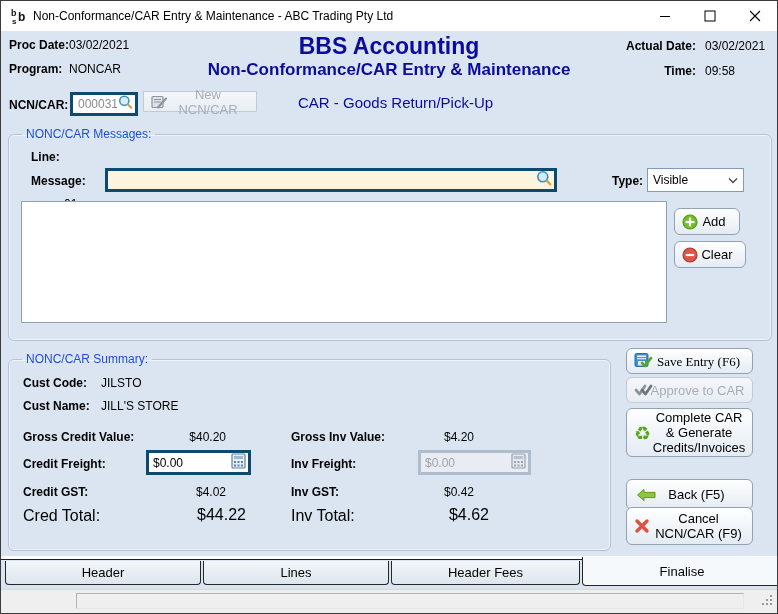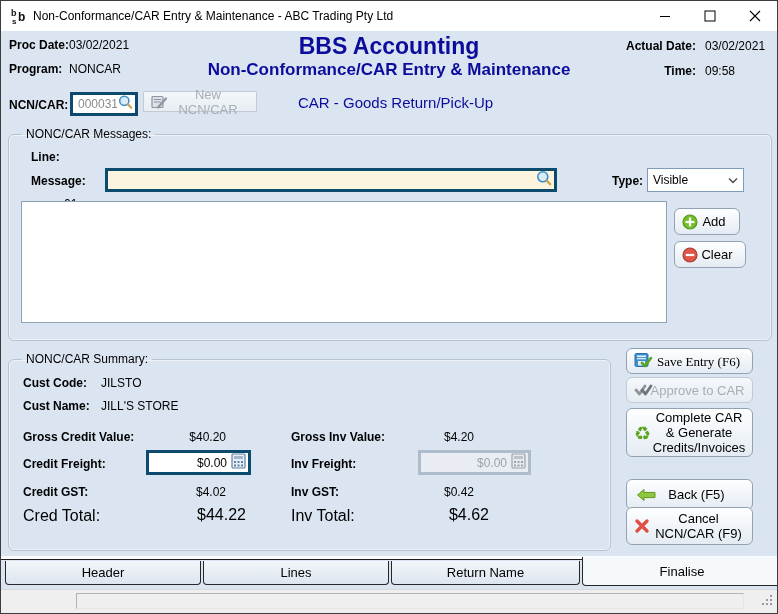--- a/index.html
+++ b/index.html
@@ -10,28 +10,28 @@
   .lbl{position:absolute;font-weight:bold;font-size:12px;color:#000;white-space:nowrap;}
   .val{position:absolute;font-size:12px;color:#000;white-space:nowrap;}
   .nv{color:#0c0c9c;}
   
   .titlebar{position:absolute;left:0;top:0;width:776px;height:30px;background:#ffffff;}
   .tb-title{position:absolute;left:32px;top:8px;font-size:12px;color:#000;white-space:nowrap;}
   .tb-btn{position:absolute;top:0;width:45px;height:29px;display:flex;align-items:center;justify-content:center;}
   
   fieldset.group{position:absolute;margin:0;padding:0;border:1px solid #b6c3d2;border-radius:6px;
        box-shadow:inset 0 0 0 1px rgba(255,255,255,.55);}
-  fieldset.group legend{margin-left:13px;padding:0 4px;font-size:12px;color:#000000;}
+  fieldset.group legend{margin-left:13px;padding:0 4px;font-size:12px;color:#1d4ed8;}
   
   .inp-wrap{position:absolute;box-sizing:border-box;border:3px solid #0c4a6e;background:#fff;}
   .inp-wrap input{position:absolute;left:0;top:0;width:100%;height:100%;box-sizing:border-box;
        border:none;outline:none;background:transparent;font-family:"Liberation Sans",sans-serif;
        font-size:12px;padding:0 18px 0 5px;color:#000;}
   .inp-wrap .r-ic{position:absolute;right:2px;top:50%;transform:translateY(-50%);}
-  .money input{text-align:right;padding:0 21px 0 4px;}
+  .money input{padding:0 21px 0 4px;}
   .cream{background:#fcf4dc;}
   .dis-wrap{background:#e9edf3;border-color:#aebccb;}
   .dis-wrap input{color:#9aa3ad;}
   .gray-txt input{color:#8a8a8a;}
   .select{position:absolute;box-sizing:border-box;border:1px solid #7f9db9;background:#fff;
        font-size:12px;display:flex;align-items:center;padding-left:5px;color:#000;}
   .select .chev{position:absolute;right:5px;top:50%;transform:translateY(-50%);}
   
   .btn{position:absolute;box-sizing:border-box;border:1px solid #93a2b2;border-radius:6px;
        background:linear-gradient(#feffff,#e4ebf3);font-size:13px;color:#000;
@@ -278,21 +278,21 @@
       <svg width="16" height="16" viewBox="0 0 16 16">
         <path d="M3 3 L13 13 M13 3 L3 13" stroke="#df4f44" stroke-width="3.4" stroke-linecap="round"></path>
       </svg>
     </span>
     <span style="padding-left:18px;">Cancel NCN/CAR (F9)</span>
   </button>
 
   <div class="tab-edge"></div>
   <div class="tab" style="left:4px;width:196px;">Header</div>
   <div class="tab" style="left:202px;width:186px;">Lines</div>
-  <div class="tab" style="left:390px;width:189px;">Return Name</div>
+  <div class="tab" style="left:390px;width:189px;">Header Fees</div>
   <div class="tab active" style="left:581px;width:200px;">Finalise</div>
 
   <div class="statusbar">
     <div class="status-panel"></div>
     <span class="abs" style="right:4px;bottom:3px;">
       <svg width="12" height="12" viewBox="0 0 12 12">
         <rect x="9" y="1" width="2" height="2" fill="#9a9a9a"></rect>
         <rect x="5" y="5" width="2" height="2" fill="#9a9a9a"></rect>
           <rect x="9" y="5" width="2" height="2" fill="#9a9a9a"></rect>
         <rect x="1" y="9" width="2" height="2" fill="#9a9a9a"></rect>

